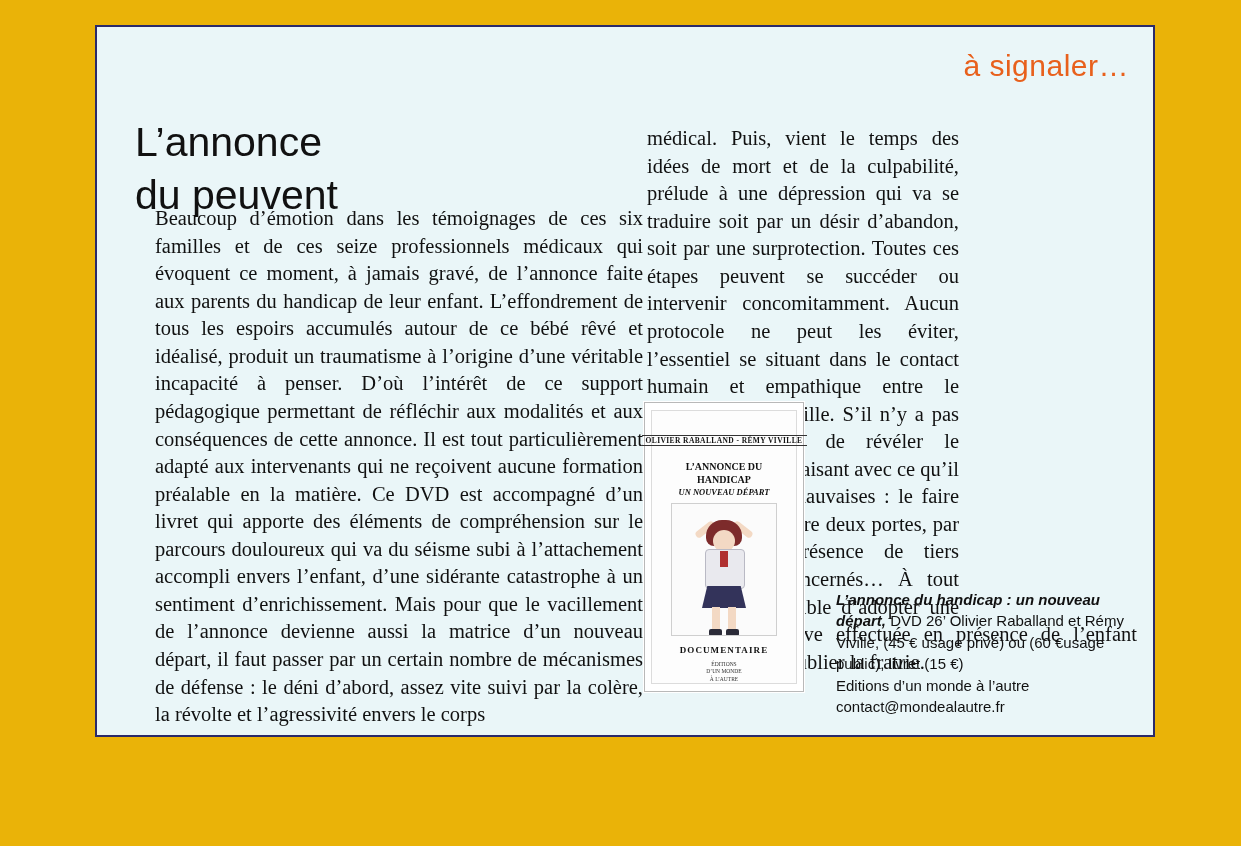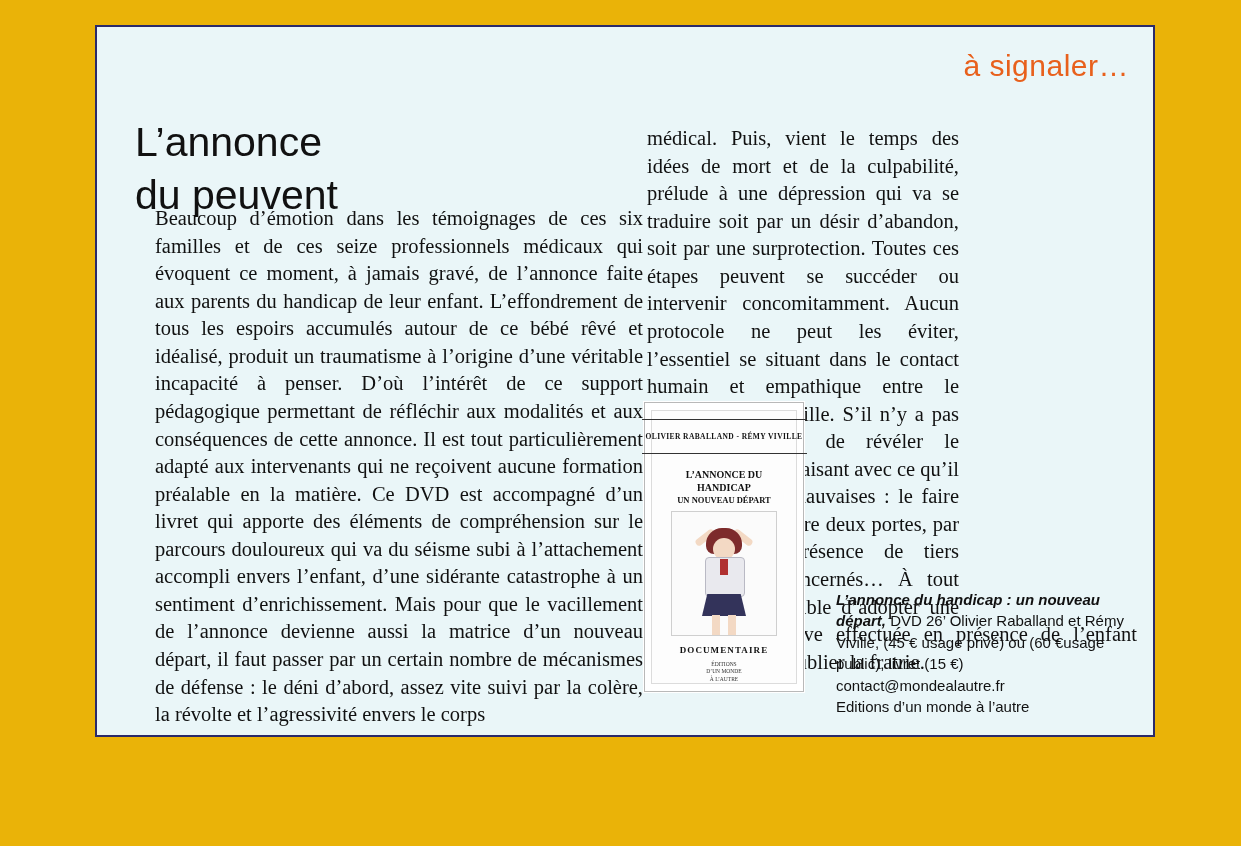--- a/index.html
+++ b/index.html
@@ -90,44 +90,45 @@
     height: 100%;
     background: #fdfdfd;
     border: 1px solid #dcdcdc;
     box-sizing: border-box;
     position: relative;
     display: flex;
     flex-direction: column;
     align-items: center;
   }
   .dvd-authors {
-    margin-top: 8px;
+    margin-top: 24px;
     font-family: "Liberation Serif", serif;
     font-size: 7.5px;
     font-weight: bold;
     letter-spacing: 0.4px;
     color: #111;
     border-top: 1px solid #333;
     border-bottom: 1px solid #333;
-    padding: 12px 4px;
+    padding: 0 4px;
     white-space: nowrap;
   }
   .dvd-title {
     margin-top: 15px;
     font-family: "Liberation Serif", serif;
     font-size: 10px;
     font-weight: bold;
     color: #111;
     text-align: center;
     line-height: 1.25;
     width: 130px;
   }
   .dvd-subtitle {
     font-family: "Liberation Serif", serif;
     font-size: 8.5px;
+    font-style: italic;
     font-weight: bold;
     color: #111;
     text-align: center;
     margin-top: 1px;
   }
   .dvd-art {
     margin-top: 6px;
     width: 104px;
     height: 138px;
     border: 1px solid #cfcfcf;
@@ -313,20 +314,20 @@
         <div class="dvd-pub">
           <div>ÉDITIONS</div>
           <div>D’UN MONDE</div>
           <div>À L’AUTRE</div>
         </div>
       </div>
     </div>
 
     <div class="credits">
       <span class="bi">L’annonce du handicap : un nouveau départ,</span><span> DVD 26’ Olivier Raballand et Rémy Viville, (45 € usage privé) ou (60 €usage public), livret (15 €)</span>
+      <div>Editions d’un monde à l’autre</div>
       <div>contact@mondealautre.fr</div>
-      <div>Editions d’un monde à l’autre</div>
     </div>
 
   </div>
 
 
 </div>
 
 </body></html>

